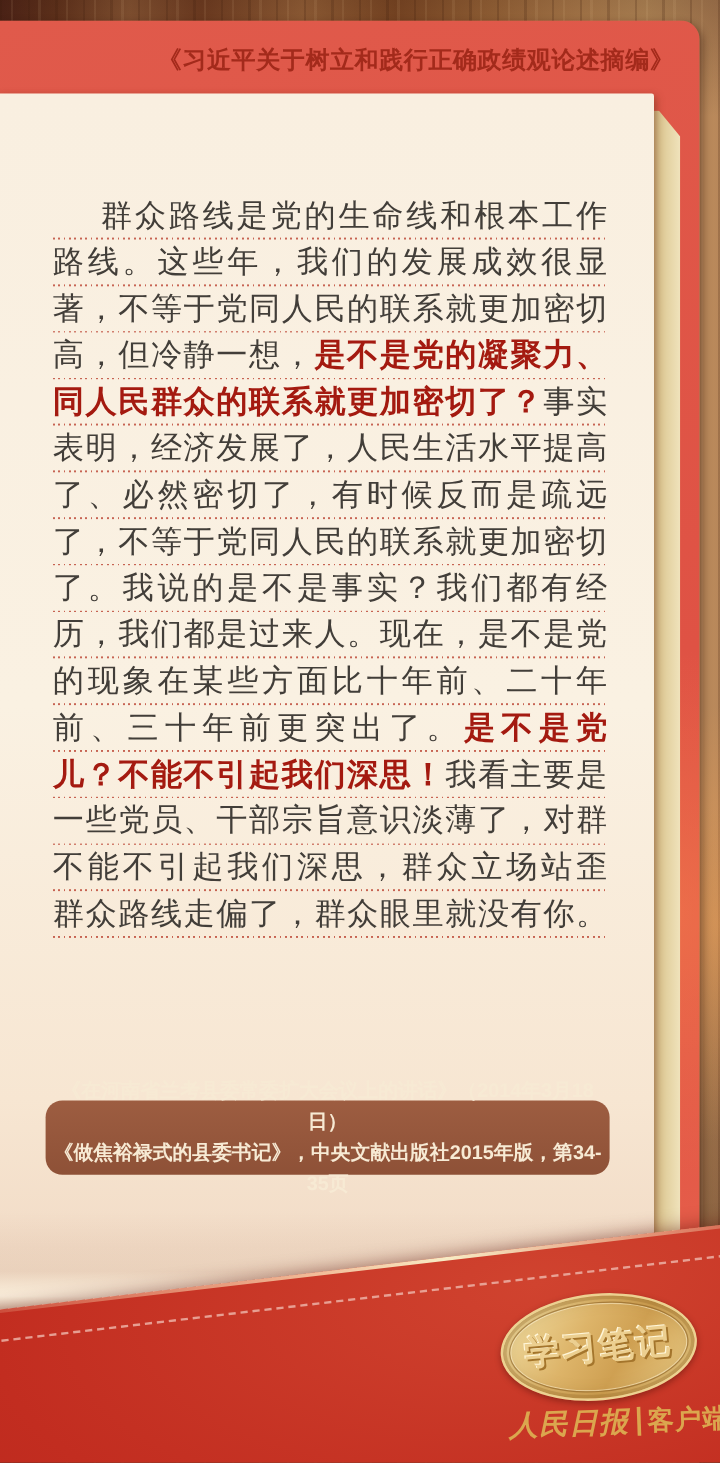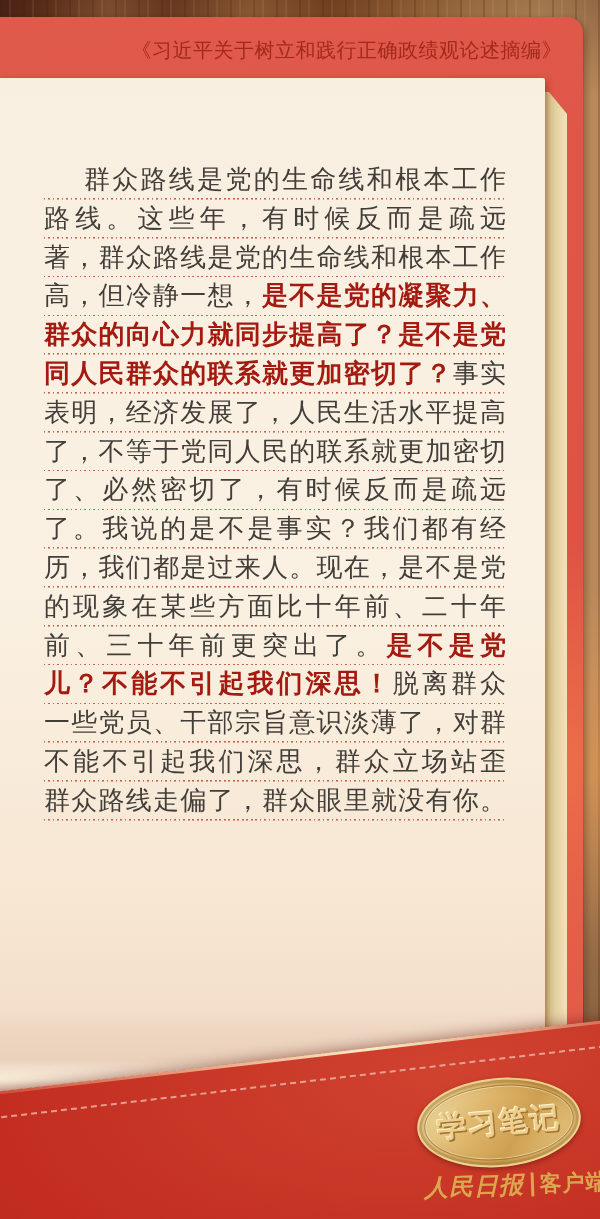--- a/index.html
+++ b/index.html
@@ -16,21 +16,21 @@
   .red-card{
     position:absolute;left:0;top:17px;width:583px;height:1202px;
     border-radius:0 16px 0 0;
     background:
       radial-gradient(260px 320px at 96% 62%, rgba(255,150,80,.38), transparent 70%),
       linear-gradient(165deg,#e05a4b 0%,#df5244 50%,#e25647 75%,#e9664c 100%);
     box-shadow:2px 3px 7px rgba(40,10,5,.45);
   }
   .card-title{
     position:absolute;top:37px;right:38px;
-    font-size:20px;font-weight:400;letter-spacing:.5px;
+    font-size:20px;font-weight:700;letter-spacing:.5px;
     color:#a32a1b;white-space:nowrap;
   }
   
   .page-behind{
     position:absolute;left:60px;top:92px;width:507px;height:950px;
     background:linear-gradient(90deg,#ead9ab 0%,#ead9ab 90%,#d9c38b 96%,#f0e3bc 100%);
     clip-path:polygon(0 0, calc(100% - 18px) 0, 100% 22px, 100% 100%, 0 100%);
   }
   
   .paper{
@@ -116,38 +116,41 @@
   <div class="red-card"></div>
 
   <div class="card-title">《习近平关于树立和践行正确政绩观论述摘编》</div>
 
   <div class="page-behind"></div>
 
   <div class="paper"></div>
 
   <div class="text-block">
       <div class="nb-line indent"><span>群众路线是党的生命线和根本工作</span></div>
-      <div class="nb-line"><span>路线。这些年，有时候反而是疏远</span></div>
-      <div class="nb-line"><span>著，群众路线是党的生命线和根本工作</span></div>
+      <div class="nb-line"><span>路线。这些年，我们的发展成效很显</span></div>
+      <div class="nb-line"><span>著，不等于党同人民的联系就更加密切</span></div>
       <div class="nb-line"><span>高，但冷静一想，</span><span class="em">是不是党的凝聚力、</span></div>
-      <div class="nb-line"><span class="em">群众的向心力就同步提高了？是不是党</span></div>
       <div class="nb-line"><span class="em">同人民群众的联系就更加密切了？</span><span>事实</span></div>
       <div class="nb-line"><span>表明，经济发展了，人民生活水平提高</span></div>
+      <div class="nb-line"><span>了、必然密切了，有时候反而是疏远</span></div>
       <div class="nb-line"><span>了，不等于党同人民的联系就更加密切</span></div>
-      <div class="nb-line"><span>了、必然密切了，有时候反而是疏远</span></div>
       <div class="nb-line"><span>了。我说的是不是事实？我们都有经</span></div>
       <div class="nb-line"><span>历，我们都是过来人。现在，是不是党</span></div>
       <div class="nb-line"><span>的现象在某些方面比十年前、二十年</span></div>
       <div class="nb-line"><span>前、三十年前更突出了。</span><span class="em">是不是党</span></div>
-      <div class="nb-line"><span class="em">儿？不能不引起我们深思！</span><span>脱离群众</span></div>
+      <div class="nb-line"><span class="em">儿？不能不引起我们深思！</span><span>我看主要是</span></div>
       <div class="nb-line"><span>一些党员、干部宗旨意识淡薄了，对群</span></div>
       <div class="nb-line"><span>不能不引起我们深思，群众立场站歪了，</span></div>
       <div class="nb-line"><span>群众路线走偏了，群众眼里就没有你。</span></div>
     </div>
 
+  <div class="source-box">
+    <div>《在河南省兰考县委常委扩大会议上的讲话》（2014年3月18日）</div>
+    <div>《做焦裕禄式的县委书记》，中央文献出版社2015年版，第34-35页</div>
+  </div>
 
   <div class="cover">
     <div class="stitch"></div>
   </div>
 
   <div class="badge">
     <span class="badge-label">学习笔记</span>
   </div>
 
   <div class="press-logo">

